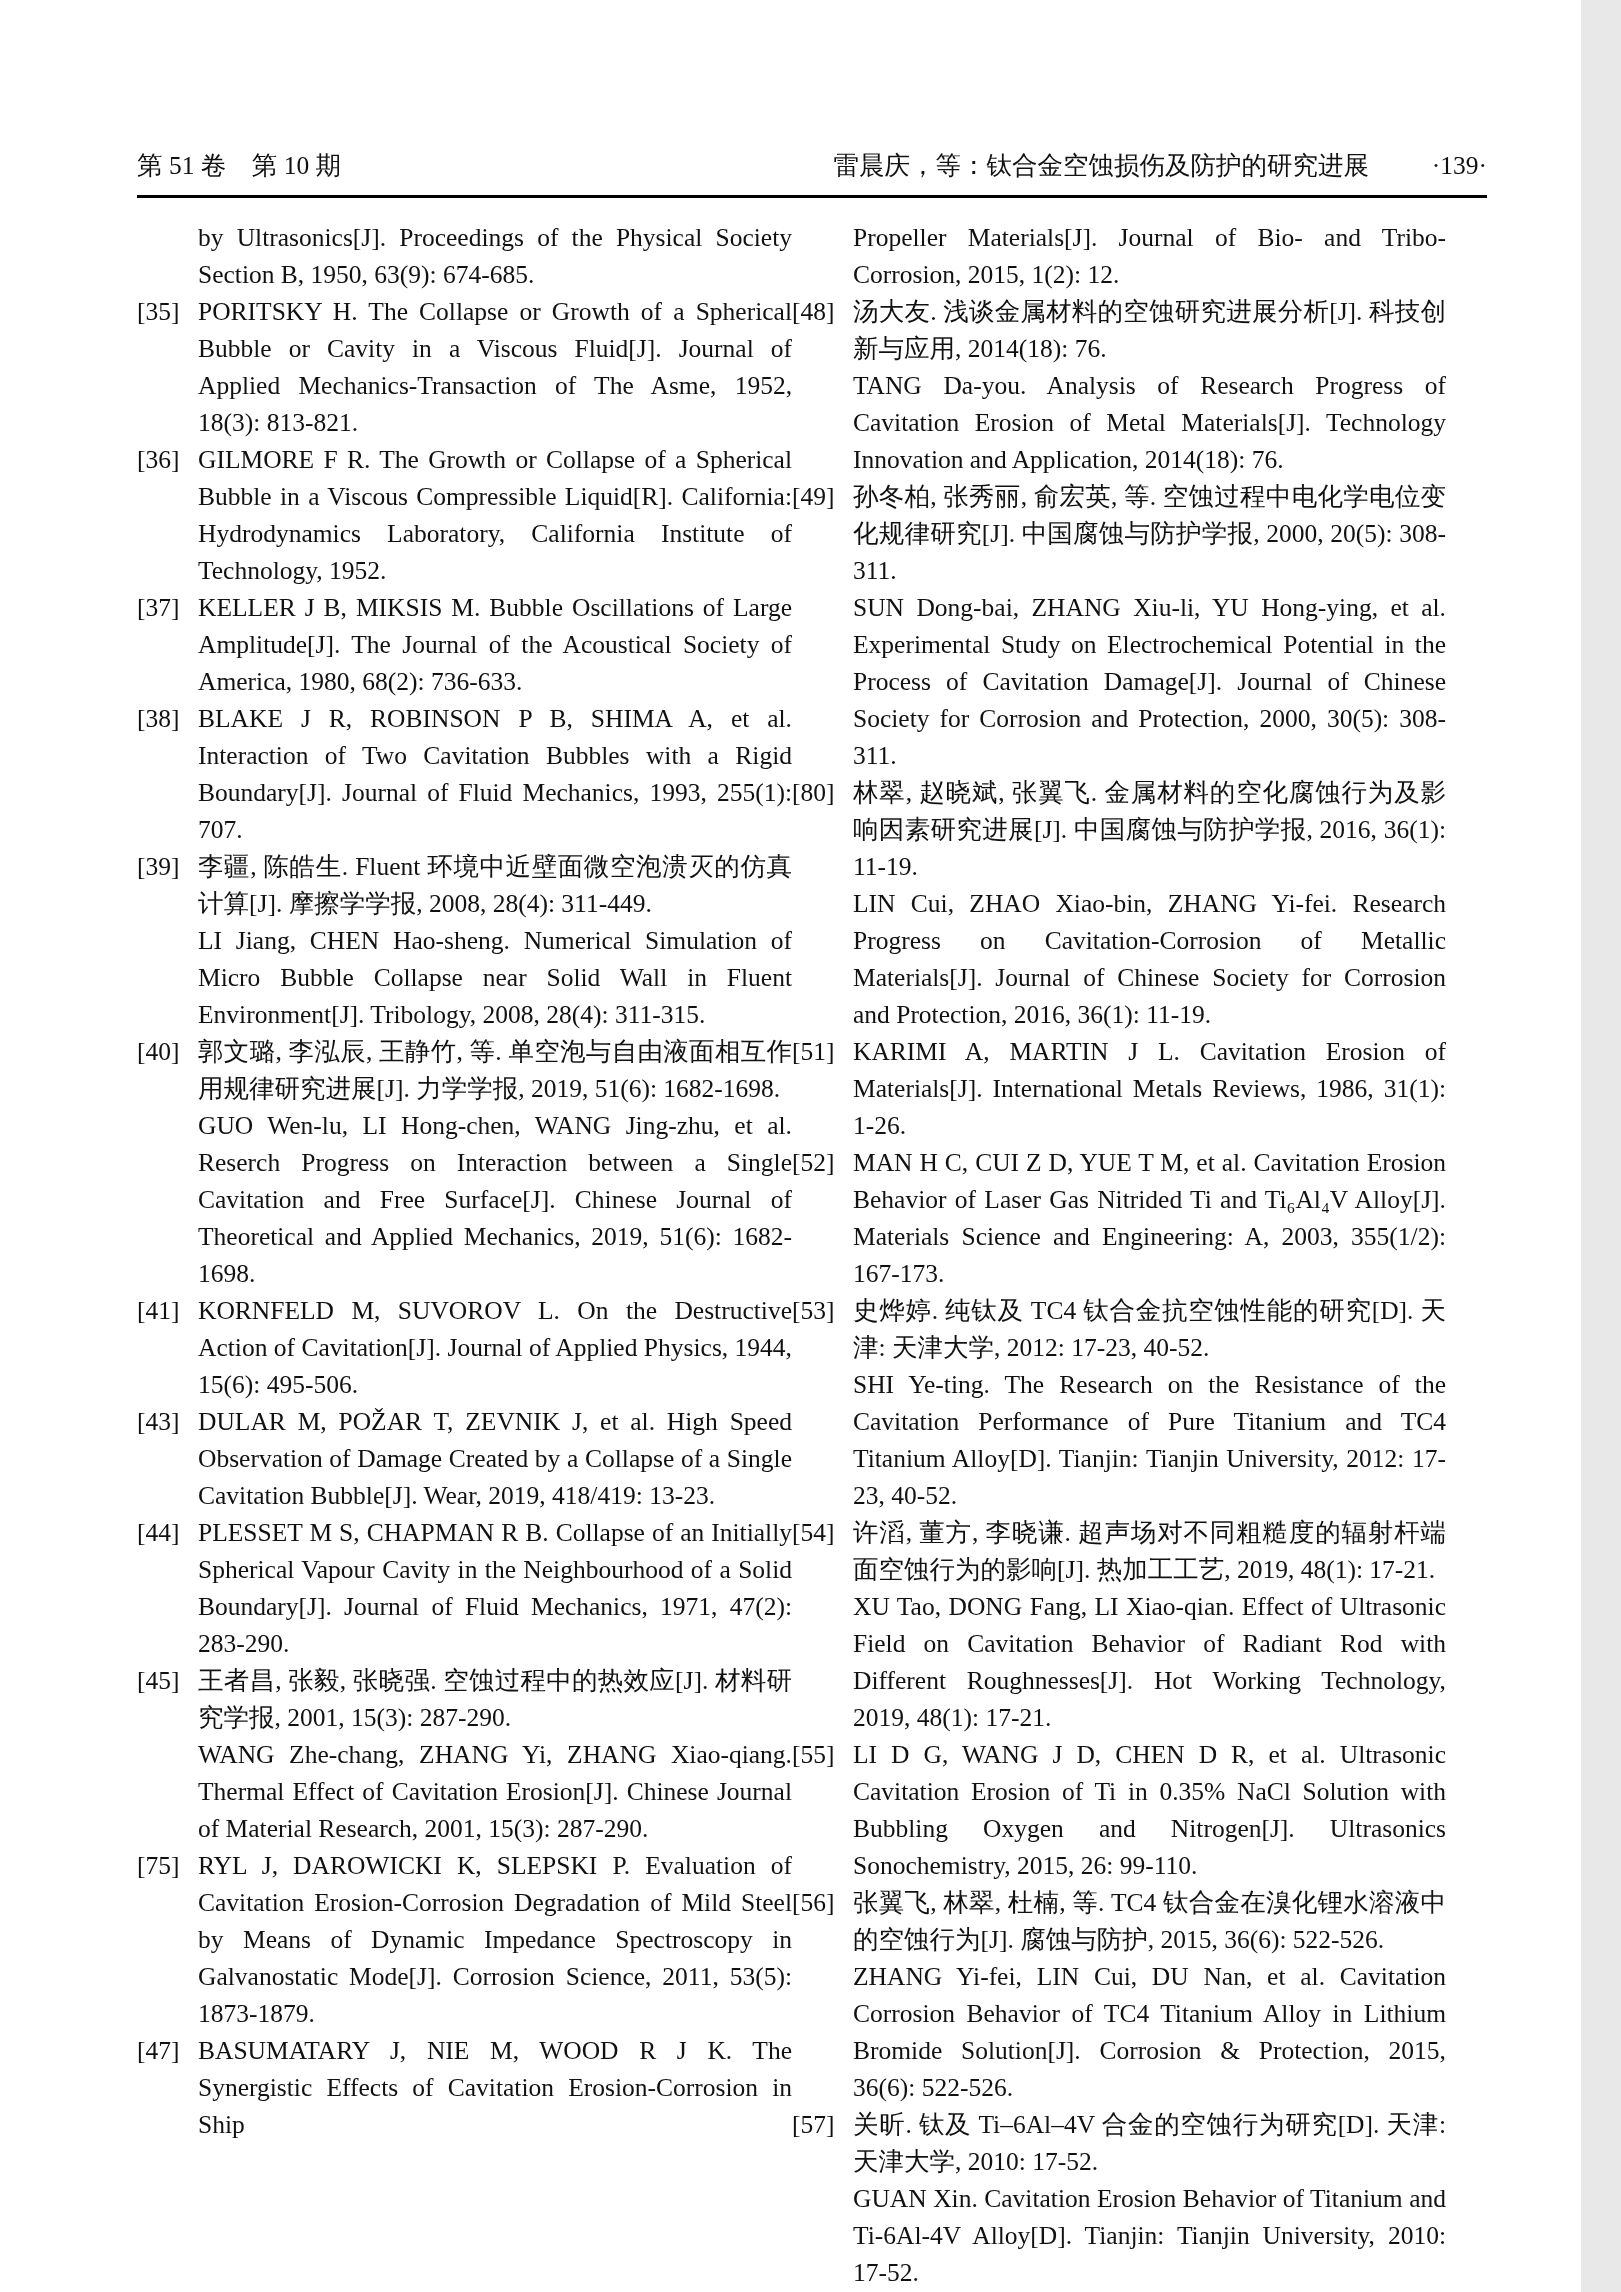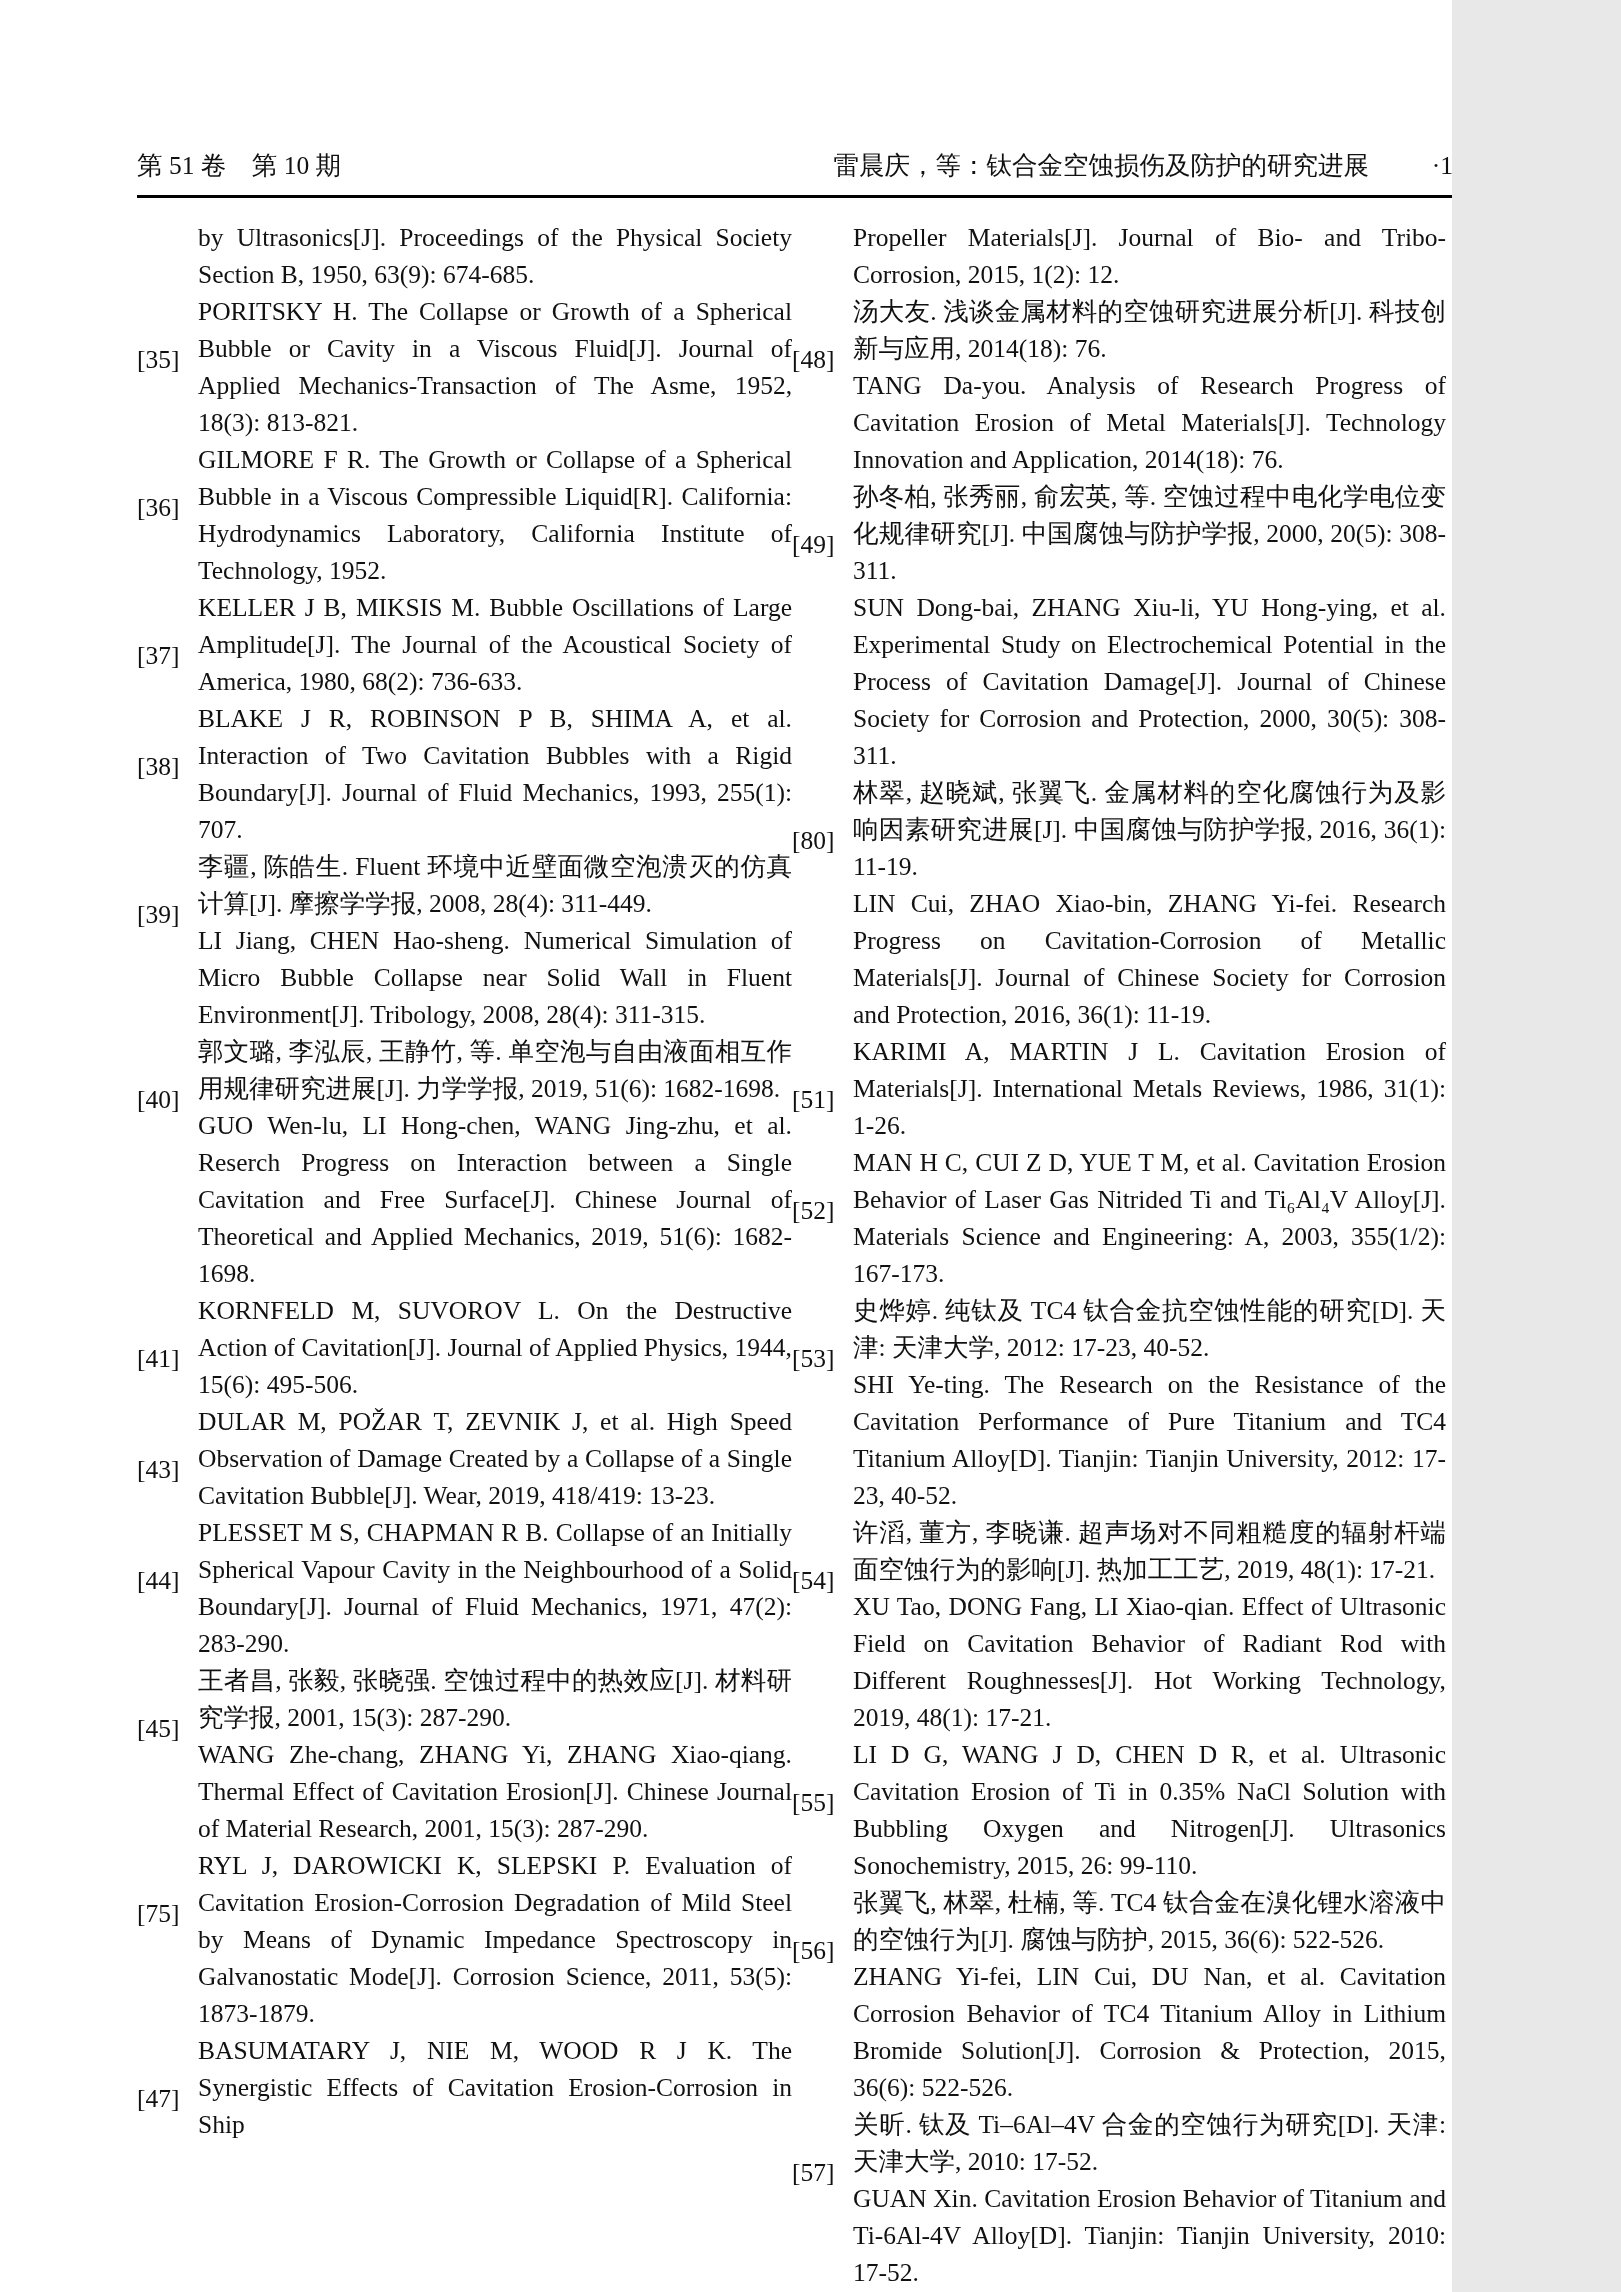--- a/index.html
+++ b/index.html
@@ -1,18 +1,18 @@
 <!DOCTYPE html>
 <html><head>
 <meta charset="utf-8">
 <style>
   html, body { margin: 0; padding: 0; background: #e8e8e8; }
   .page {
     position: relative;
-    width: 1452px;
+    width: 1581px;
     height: 2293px;
     background: #ffffff;
     font-family: "Liberation Serif", "DejaVu Serif", serif;
     color: #111111;
     overflow: hidden;
   }
   .running-head {
     position: absolute;
     top: 149px;
     left: 137px;
@@ -43,21 +43,20 @@
     font-size: 25.5px;
     line-height: 37px;
   }
   .col { flex: 0 0 655px; width: 655px; }
   .col.right { flex: 0 0 654px; width: 654px; }
   .ref-item { display: flex; align-items: flex-start; }
   .ref-num {
     flex: 0 0 61px;
     width: 61px;
     text-align: left;
-    margin-top: 48px;
   }
   .ref-body {
     flex: 1 1 auto;
     min-width: 0;
     text-align: justify;
   }
   .ref-para { margin: 0; padding: 0; }
 </style>
 </head>
 <body>

